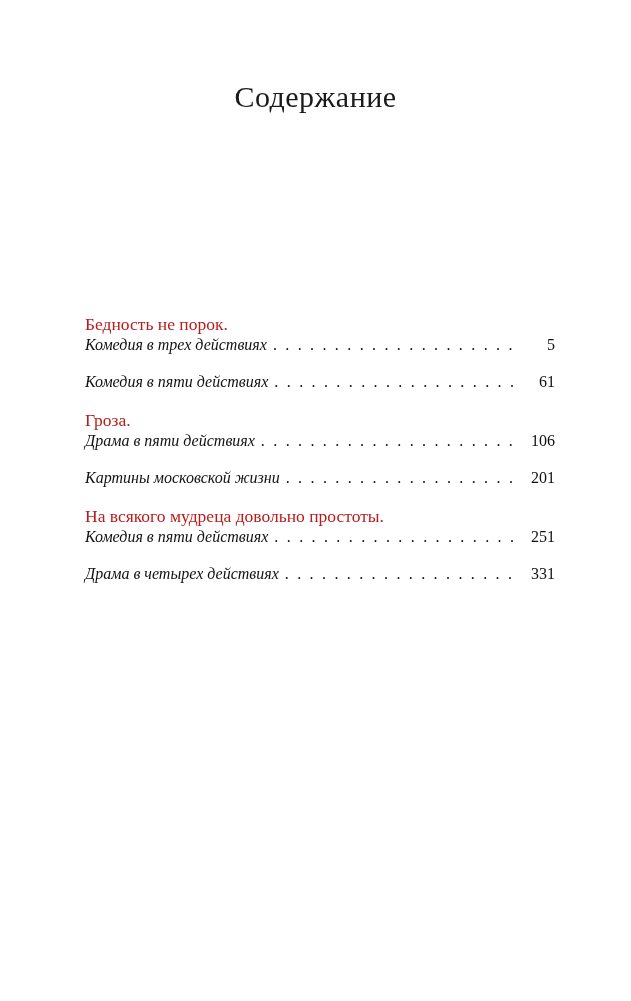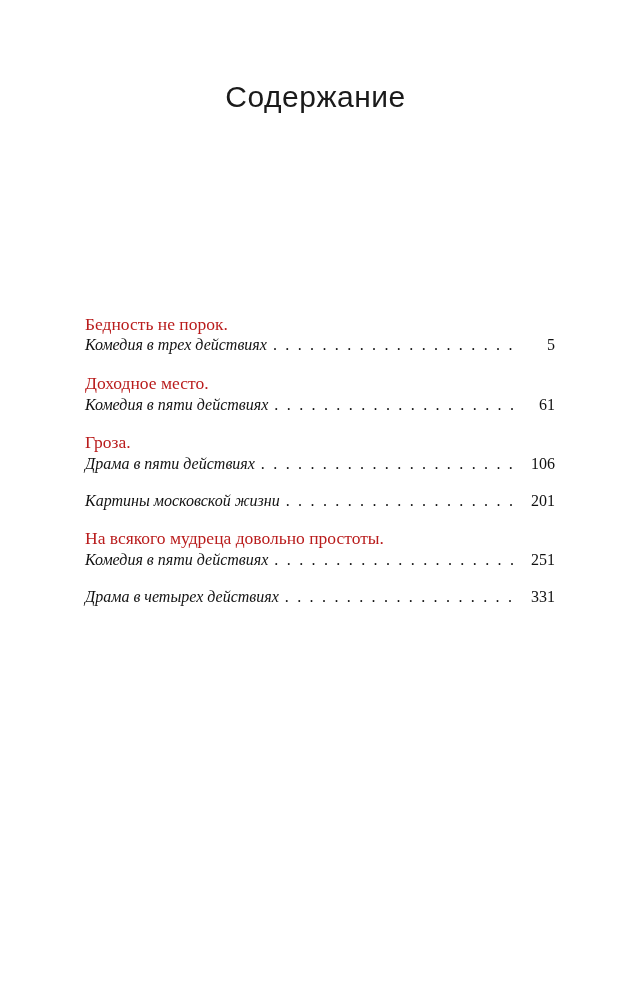--- a/index.html
+++ b/index.html
@@ -19,21 +19,21 @@
     position: absolute;
     inset: 0;
     background: #ffffff;
   }
   .page-title {
     position: absolute;
     top: 80px;
     left: 0;
     right: 0;
     text-align: center;
-    font-family: Liberation Sans, sans-serif;
+    font-family: Liberation Serif, serif;
     font-size: 30px;
     font-weight: 400;
     letter-spacing: 0.5px;
     color: #1a1a1a;
   }
   .toc {
     position: absolute;
     top: 313px;
     left: 85px;
     width: 470px;
@@ -88,21 +88,20 @@
     <div class="toc-entry">
       <div class="title-line">Бедность не порок.</div>
       <div class="sub-row">
         <span class="subtitle">Комедия в трех действиях</span>
         <span class="leader">. . . . . . . . . . . . . . . . . . . . . . . . . . . . . . . . . . . . . . . . . . . . . . . . . . . . . . . . . . . . . . . . . .</span>
         <span class="page-num">5</span>
       </div>
     </div>
 
     <div class="toc-entry">
-      <div class="title-line">Доходное место.</div>
       <div class="sub-row">
         <span class="subtitle">Комедия в пяти действиях</span>
         <span class="leader">. . . . . . . . . . . . . . . . . . . . . . . . . . . . . . . . . . . . . . . . . . . . . . . . . . . . . . . . . . . . . . . . . .</span>
         <span class="page-num">61</span>
       </div>
     </div>
 
     <div class="toc-entry">
       <div class="title-line">Гроза.</div>
       <div class="sub-row">

